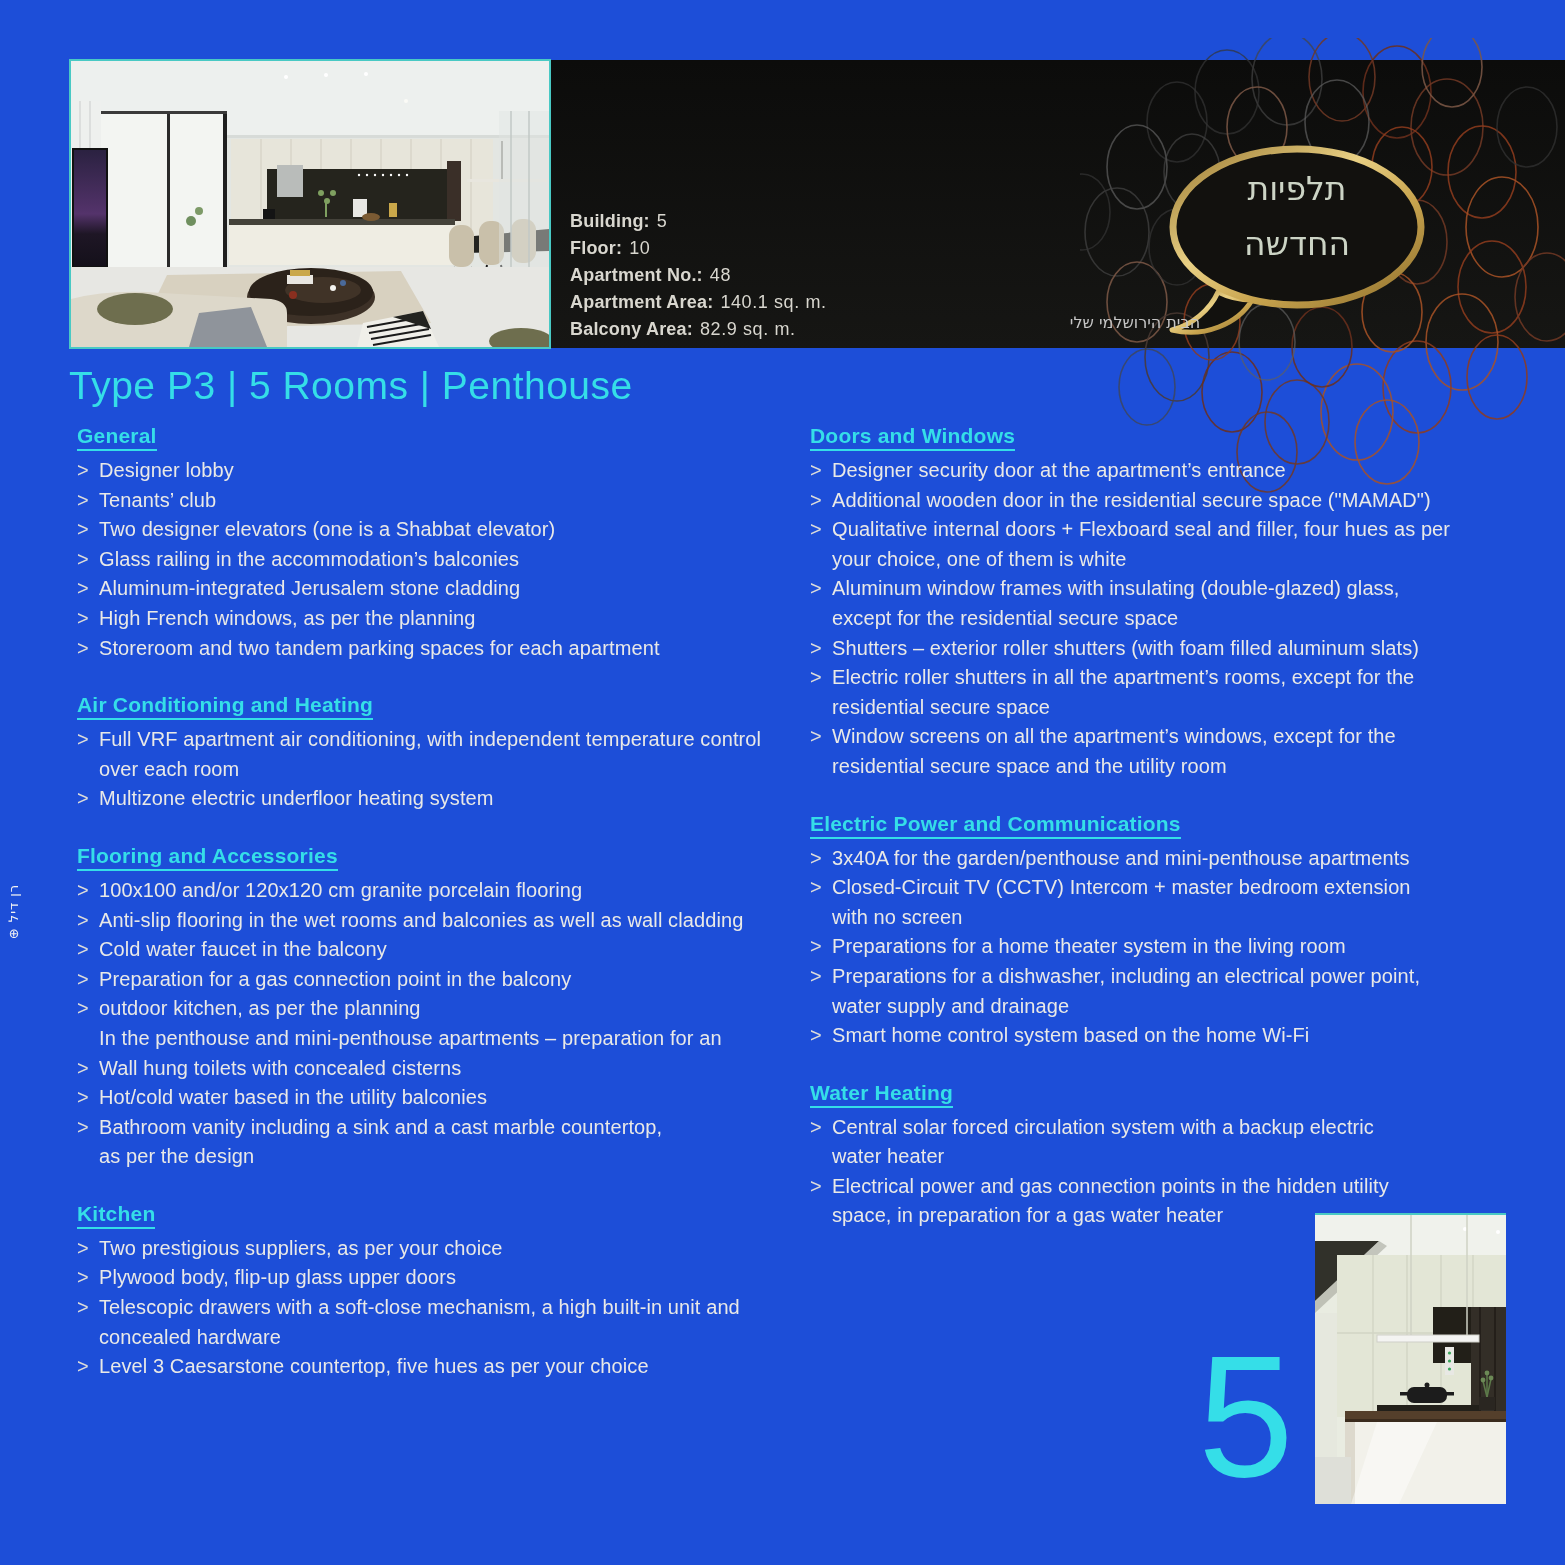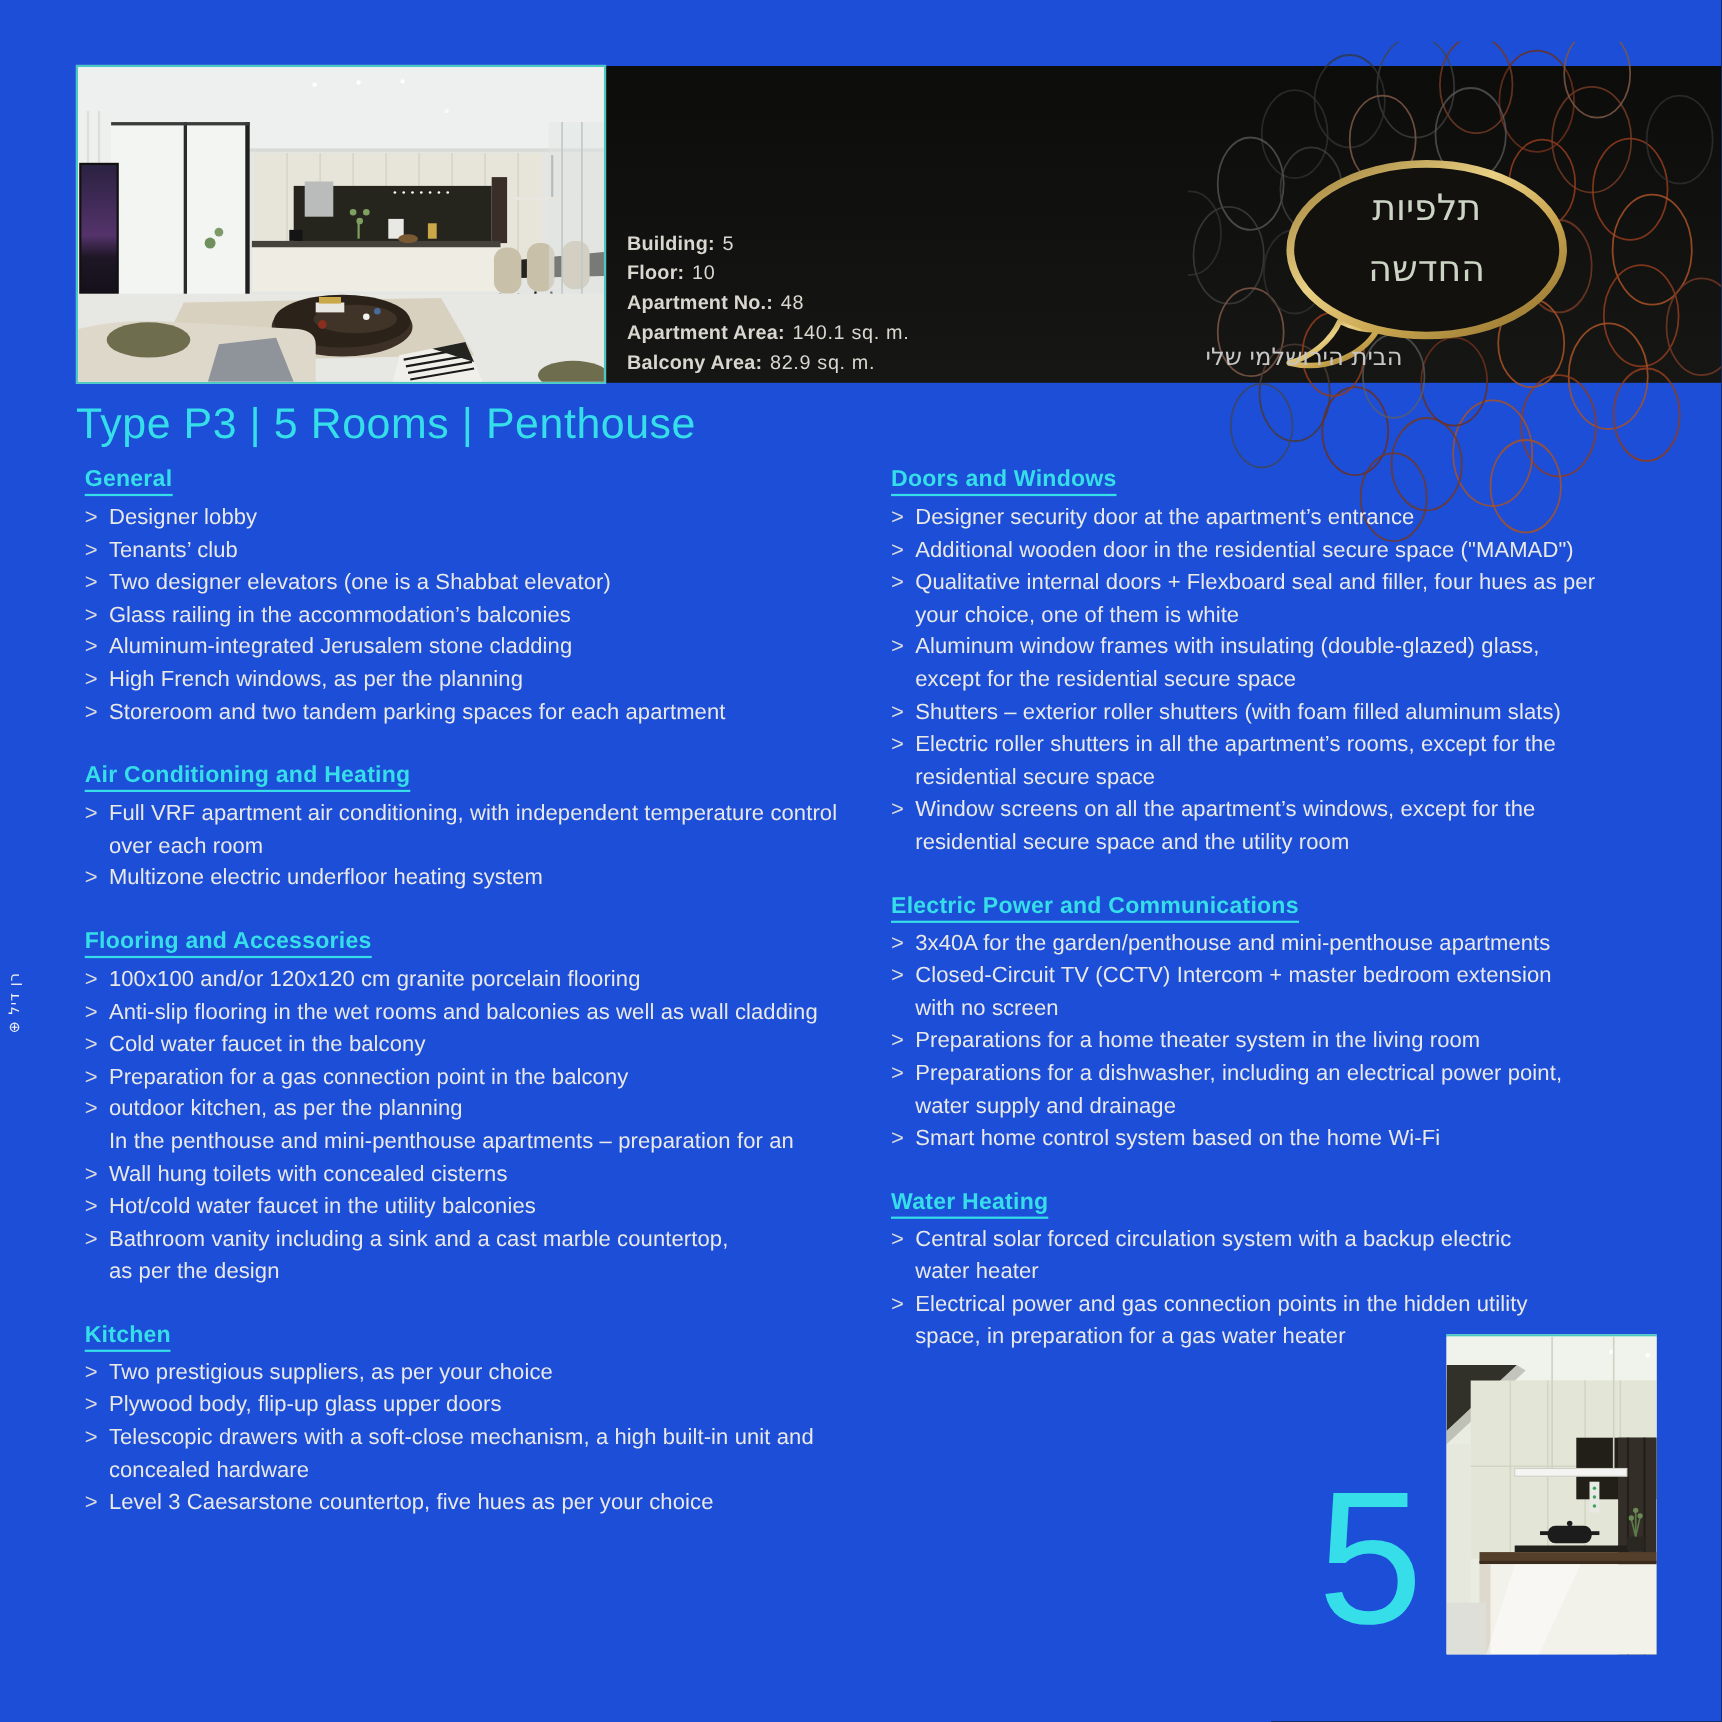--- a/index.html
+++ b/index.html
@@ -22,22 +22,22 @@
   .meta-value{font-weight:400;margin-left:7px;letter-spacing:.6px;}
 
   
   .logo-wrap{position:absolute;left:1080px;top:38px;width:485px;height:455px;}
   .logo-wrap svg{display:block;width:100%;height:100%;}
   .logo-line{position:absolute;left:1187px;width:220px;text-align:center;
              color:#ccd4c5;font-size:33px;line-height:38px;
              font-family:"DejaVu Sans",sans-serif;}
   .logo-line1{top:170px;}
   .logo-line2{top:225px;}
-  .tagline{position:absolute;left:1096px;top:313px;width:190px;
-           color:#c6c6c6;font-size:22px;font-family:"DejaVu Sans",sans-serif;}
+  .tagline{position:absolute;left:1040px;top:313px;width:190px;text-align:center;
+           color:#c6c6c6;font-size:16px;font-family:"DejaVu Sans",sans-serif;}
 
   
   .page-title{position:absolute;left:69px;top:364px;font-size:39px;font-weight:400;
               color:#35dee8;letter-spacing:.5px;}
 
   
   .col{position:absolute;top:424px;width:760px;color:#e9e9e7;font-size:20px;}
   .col-left{left:77px;}
   .col-right{left:810px;}
   .section{margin-bottom:30px;}
@@ -310,21 +310,21 @@
             <div class="line">In the penthouse and mini-penthouse apartments – preparation for an</div>
           </div>
         </div><div class="item">
           <span class="marker">&gt;</span>
           <div class="lines">
             <div class="line">Wall hung toilets with concealed cisterns</div>
           </div>
         </div><div class="item">
           <span class="marker">&gt;</span>
           <div class="lines">
-            <div class="line">Hot/cold water faucet in the utility balconies</div>
+            <div class="line">Hot/cold water based in the utility balconies</div>
           </div>
         </div><div class="item">
           <span class="marker">&gt;</span>
           <div class="lines">
             <div class="line">Bathroom vanity including a sink and a cast marble countertop,</div>
             <div class="line">as per the design</div>
           </div>
         </div></div>
       <div class="section"><div class="sec-heading">Kitchen</div><div class="item">
           <span class="marker">&gt;</span>

